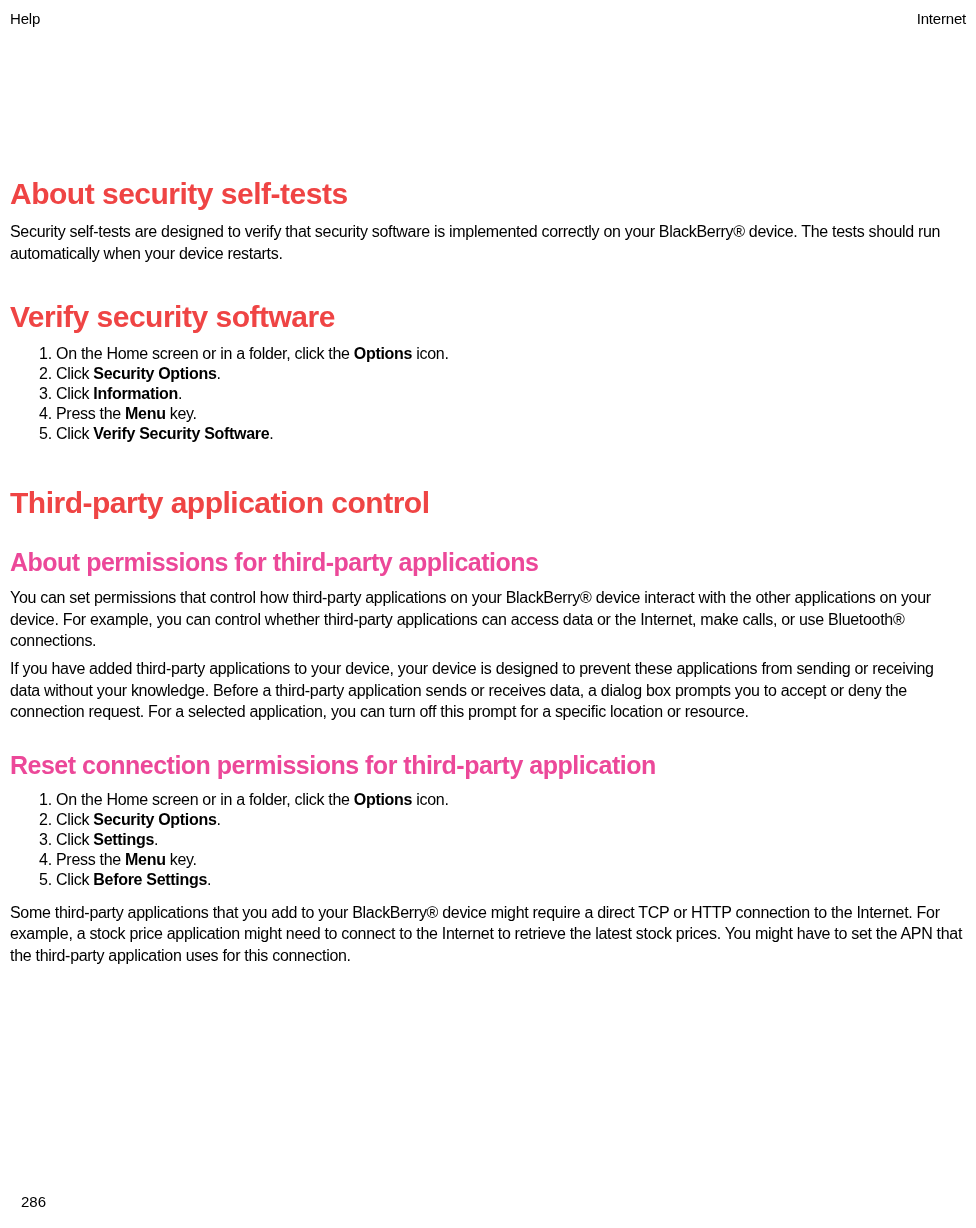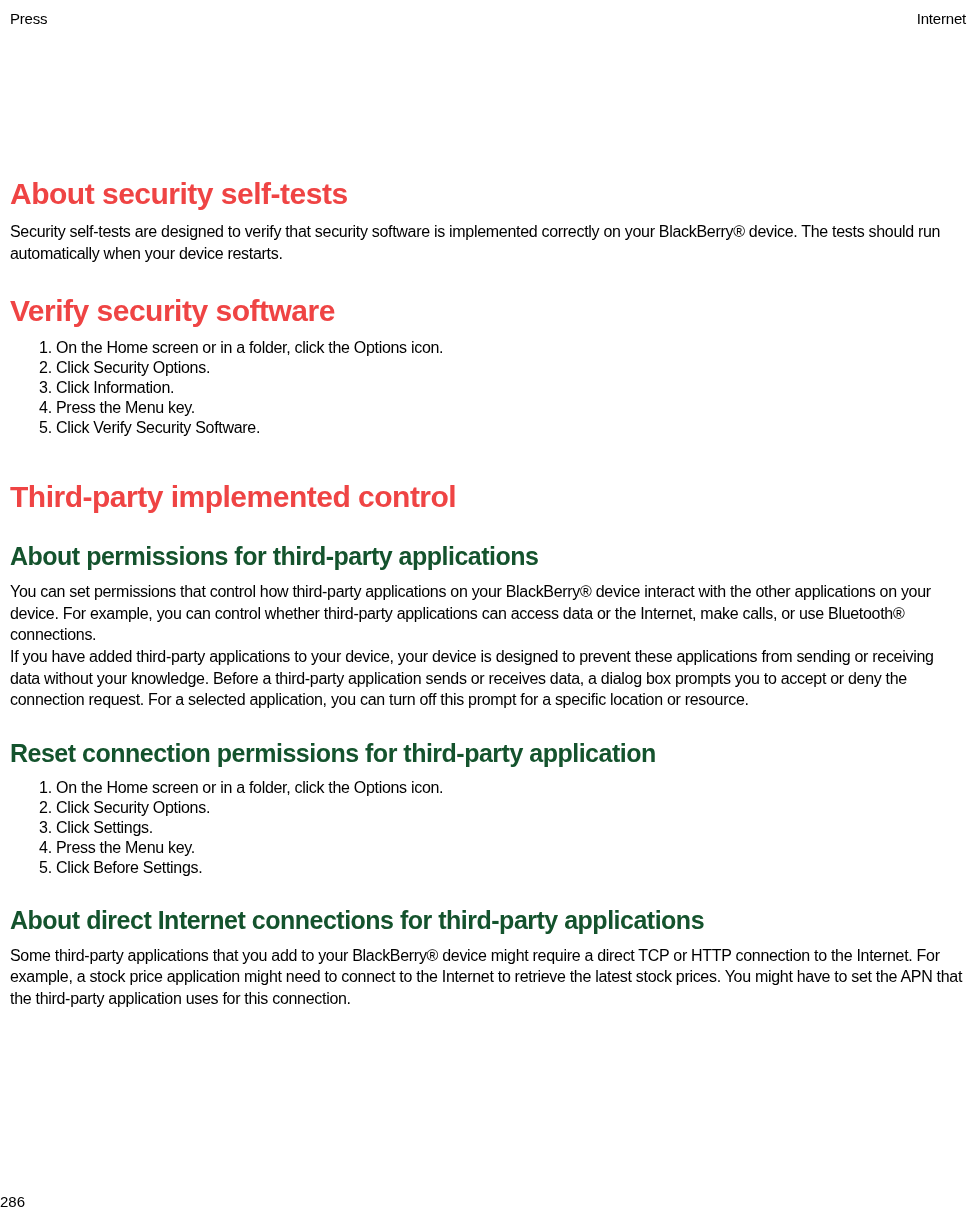--- a/index.html
+++ b/index.html
@@ -30,56 +30,56 @@
     padding-top: 150px;
   }
   h1 {
     color: #ef4444;
     font-size: 30px;
     font-weight: 600;
     letter-spacing: -0.5px;
     margin: 0 0 10px 0;
   }
   h2 {
-    color: #14532d;
+    color: #ec4899;
     font-size: 25px;
     font-weight: 600;
     letter-spacing: -0.5px;
     margin: 28px 0 10px 0;
   }
   p {
     font-size: 16px;
     line-height: 1.35;
     letter-spacing: -0.3px;
-    margin: 0 0;
+    margin: 6px 0;
   }
   ol {
     margin: 4px 0 12px 0;
     padding-left: 46px;
     font-size: 16px;
     letter-spacing: -0.3px;
   }
   ol li {
     padding: 1px 0;
   }
-  .bold { font-weight: 400; }
+  .bold { font-weight: 700; }
   .sec-gap { height: 30px; }
   .footer {
     position: absolute;
     bottom: 18px;
-    left: 0;
+    left: 21px;
     font-size: 15px;
   }
 </style>
 </head>
 <body>
 
 <div class="page">
   <div class="header">
-    <span>Press</span>
+    <span>Help</span>
     <span>Internet</span>
   </div>
 
   <div class="content">
 
     <h1>About security self-tests</h1>
     <p>Security self-tests are designed to verify that security software is implemented correctly on your BlackBerry® device. The tests should run automatically when your device restarts.</p>
 
     <div class="sec-gap"></div>
 
@@ -87,34 +87,33 @@
     <ol>
       <li><span>On the Home screen or in a folder, click the </span><span class="bold">Options</span><span> icon.</span></li>
       <li><span>Click </span><span class="bold">Security Options</span><span>.</span></li>
       <li><span>Click </span><span class="bold">Information</span><span>.</span></li>
       <li><span>Press the </span><span class="bold">Menu</span><span> key.</span></li>
       <li><span>Click </span><span class="bold">Verify Security Software</span><span>.</span></li>
     </ol>
 
     <div class="sec-gap"></div>
 
-    <h1>Third-party implemented control</h1>
+    <h1>Third-party application control</h1>
 
     <h2>About permissions for third-party applications</h2>
     <p>You can set permissions that control how third-party applications on your BlackBerry® device interact with the other applications on your device. For example, you can control whether third-party applications can access data or the Internet, make calls, or use Bluetooth® connections.</p>
     <p>If you have added third-party applications to your device, your device is designed to prevent these applications from sending or receiving data without your knowledge. Before a third-party application sends or receives data, a dialog box prompts you to accept or deny the connection request. For a selected application, you can turn off this prompt for a specific location or resource.</p>
 
     <h2>Reset connection permissions for third-party application</h2>
     <ol>
       <li><span>On the Home screen or in a folder, click the </span><span class="bold">Options</span><span> icon.</span></li>
       <li><span>Click </span><span class="bold">Security Options</span><span>.</span></li>
       <li><span>Click </span><span class="bold">Settings</span><span>.</span></li>
       <li><span>Press the </span><span class="bold">Menu</span><span> key.</span></li>
       <li><span>Click </span><span class="bold">Before Settings</span><span>.</span></li>
     </ol>
 
-    <h2>About direct Internet connections for third-party applications</h2>
     <p>Some third-party applications that you add to your BlackBerry® device might require a direct TCP or HTTP connection to the Internet. For example, a stock price application might need to connect to the Internet to retrieve the latest stock prices. You might have to set the APN that the third-party application uses for this connection.</p>
 
   </div>
 
   <div class="footer">286</div>
 </div>
 
 </body></html>

